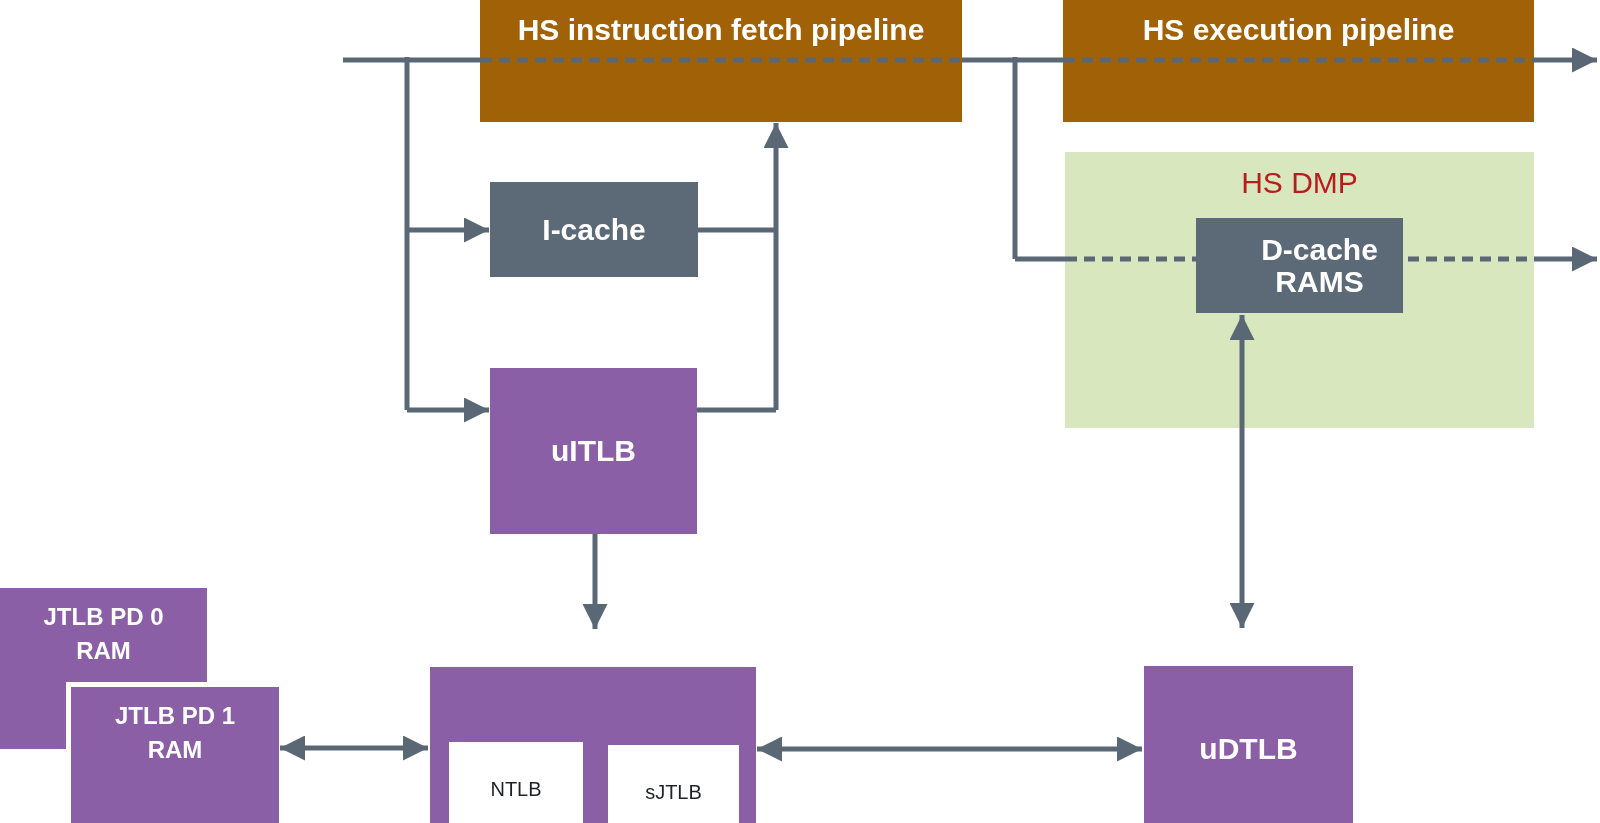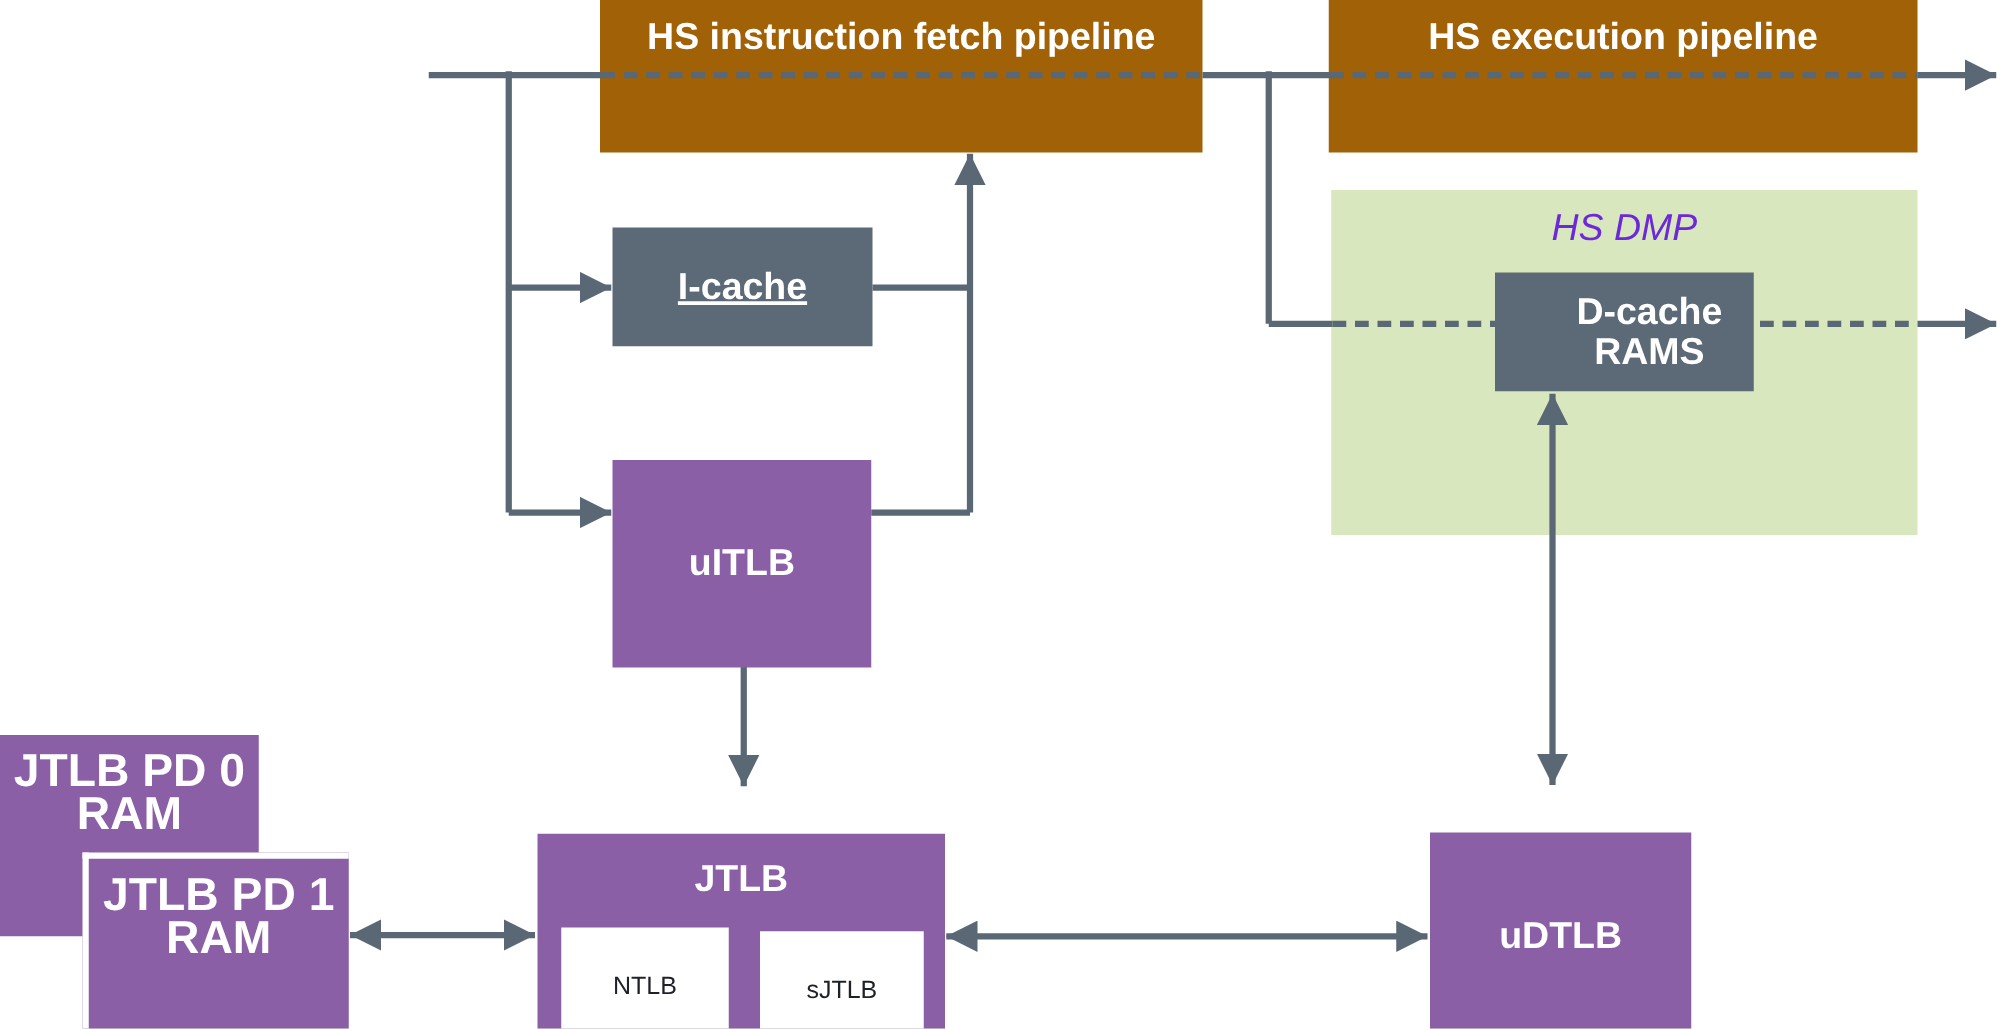--- a/index.html
+++ b/index.html
@@ -9,30 +9,30 @@
     background:#ffffff;
     font-family:"Liberation Sans", sans-serif;
     overflow:hidden;
   }
   .box{position:absolute;box-sizing:border-box;text-align:center;}
   .lbl{display:block;}
   
   .green{background:#a16207;color:#ffffff;font-weight:700;font-size:30px;z-index:1;}
   .green .lbl{padding-top:13px;}
   
-  .dmp{background:#D8E7BD;z-index:1;color:#6d28d9;font-weight:400;font-size:30px;font-style:italic;}
+  .dmp{background:#D8E7BD;z-index:1;color:#b91c1c;font-weight:400;font-size:30px;}
   .dmp .lbl{padding-top:14px;}
   
   .slate{background:#5C6976;color:#ffffff;font-weight:700;font-size:30px;z-index:3;
          display:flex;flex-direction:column;align-items:center;justify-content:center;line-height:32px;}
   
   .purple{background:#8B5FA6;color:#ffffff;font-weight:700;font-size:30px;z-index:3;margin-top:36px;}
   .center{display:flex;flex-direction:column;align-items:center;justify-content:center;}
   .toplabel .lbl{padding-top:20px;}
-  .pd{font-size:37px;line-height:34px;}
+  .pd{font-size:24px;line-height:34px;}
   .pd .lbl{padding-top:12px;}
   .pd1{border-top:5px solid #ffffff;border-left:5px solid #ffffff;box-sizing:content-box;z-index:4;}
   .white-sub{position:absolute;background:#ffffff;color:#1E2126;font-weight:400;font-size:20px;
              display:flex;align-items:center;justify-content:center;}
   #wires{position:absolute;left:0;top:0;z-index:2;pointer-events:none;}
   .ln{stroke:#5A6774;stroke-width:5;fill:none;}
   .dash{stroke-dasharray:11 7;}
 </style>
 </head>
 <body>
@@ -75,34 +75,33 @@
     <path class="ln" d="M1015,259 H1066"></path>
     <path class="ln dash" d="M1066,259 H1534"></path>
     <path class="ln" d="M1534,259 H1597" marker-end="url(#ah)"></path>
 
     <path class="ln" d="M595,500 V629" marker-start="url(#ah)" marker-end="url(#ah)"></path>
     <path class="ln" d="M1242,315 V628" marker-start="url(#ah)" marker-end="url(#ah)"></path>
     <path class="ln" d="M280,748 H428" marker-start="url(#ah)" marker-end="url(#ah)"></path>
     <path class="ln" d="M757,749 H1142" marker-start="url(#ah)" marker-end="url(#ah)"></path>
   </svg>
 
-  <div class="box slate" style="left:490px;top:182px;width:208px;height:95px;text-decoration:underline;">
+  <div class="box slate" style="left:490px;top:182px;width:208px;height:95px;">
     <span class="lbl">I-cache</span>
   </div>
   <div class="box slate" style="left:1196px;top:218px;width:207px;height:95px;padding-left:40px;">
     <span class="lbl">D-cache</span>
     <span class="lbl">RAMS</span>
   </div>
 
   <div class="box purple center" style="left:490px;top:332px;width:207px;height:166px;">
     <span class="lbl">uITLB</span>
   </div>
 
   <div class="box purple toplabel" style="left:430px;top:631px;width:326px;height:186px;">
-    <span class="lbl">JTLB</span>
     <div class="white-sub" style="left:19px;top:75px;width:134px;height:94px;">
       <span>NTLB</span>
     </div>
     <div class="white-sub" style="left:178px;top:78px;width:131px;height:94px;">
       <span>sJTLB</span>
     </div>
   </div>
 
   <div class="box purple center" style="left:1144px;top:630px;width:209px;height:165px;">
     <span class="lbl">uDTLB</span>

